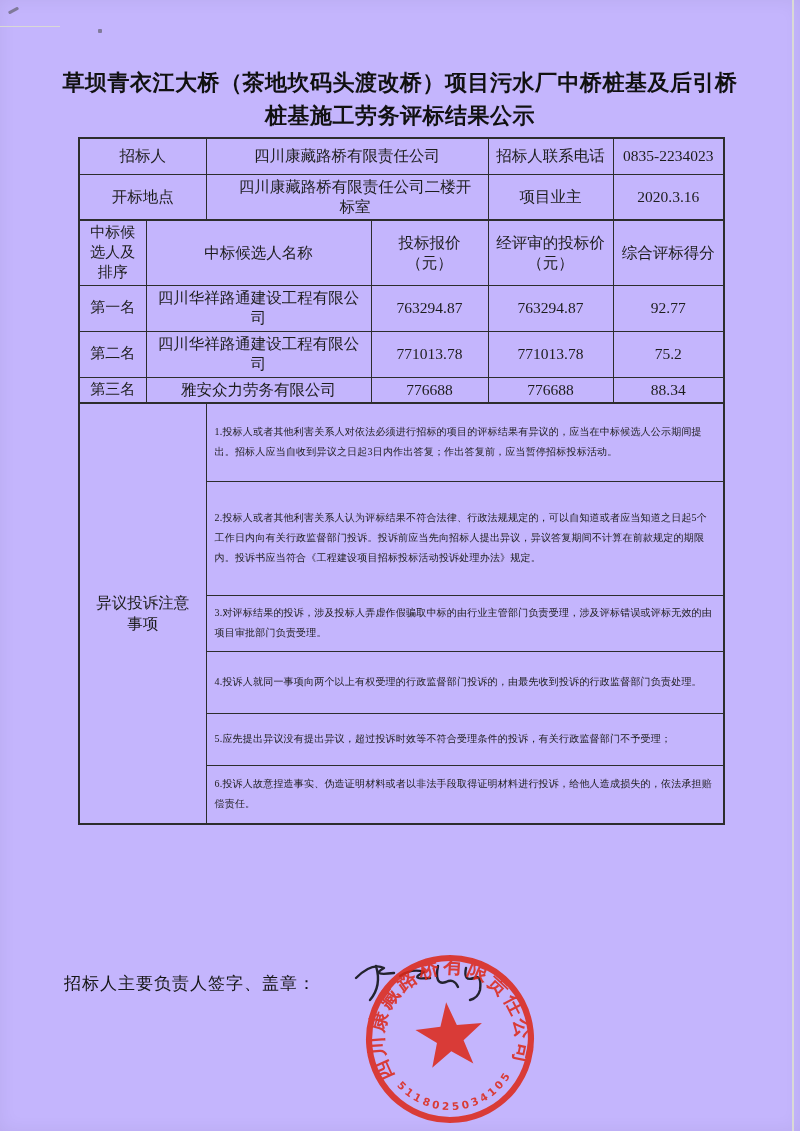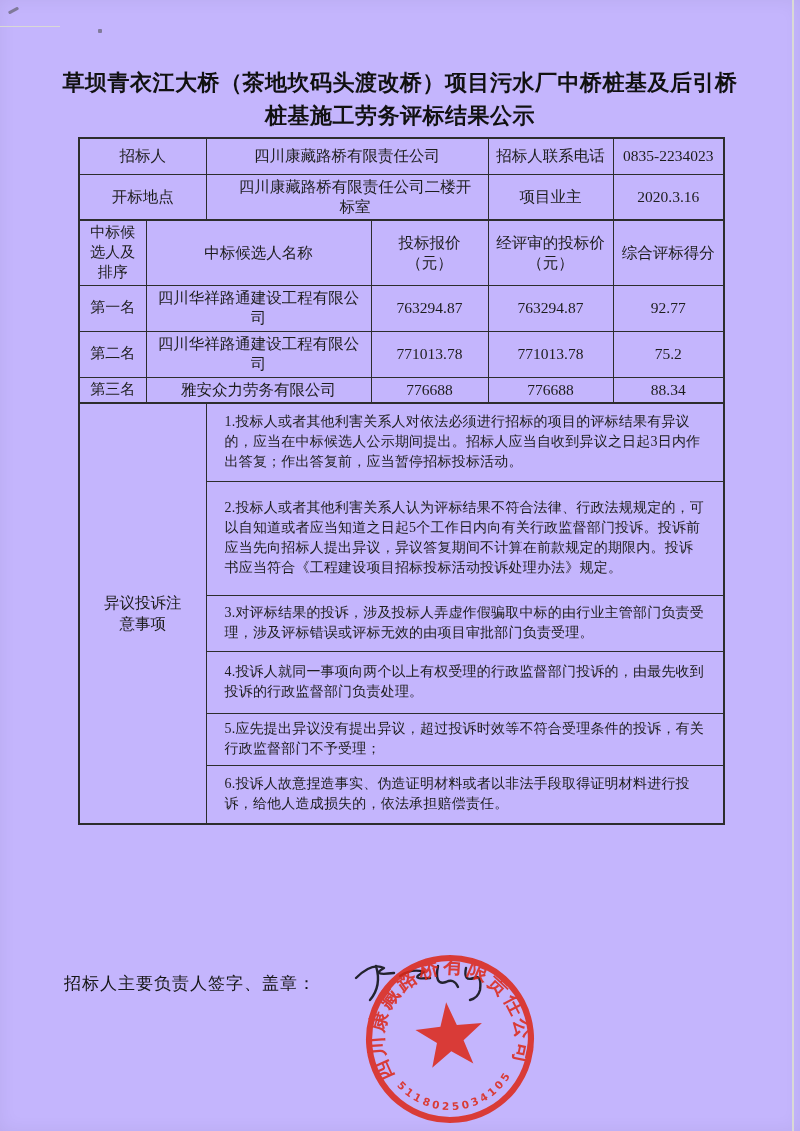--- a/index.html
+++ b/index.html
@@ -40,23 +40,23 @@
     text-align:center;vertical-align:middle;
     padding:2px 6px;
     white-space:pre-line;
     line-height:1.32;
     overflow:hidden;
   }
   .t2,.t3{margin-top:-2px;}
   td.pad12{padding-left:28px;padding-right:12px;}
   td.note-item{
     text-align:left;vertical-align:middle;
-    padding:4px 18px;font-size:14px;line-height:20px;letter-spacing:.2px;
-  }
-  td.note-label{font-size:15.5px;padding:2px 18px;}
+    padding:4px 8px;font-size:10px;line-height:20px;letter-spacing:.2px;
+  }
+  td.note-label{font-size:15.5px;padding:2px 10px;}
   .rank-col{font-size:15px;}
   
   .sign-line{
     position:absolute;top:972px;left:64px;
     font-size:17px;letter-spacing:1px;color:#161616;text-align:right;
   }
   .signature{position:absolute;top:956px;left:342px;z-index:2;}
   .seal{position:absolute;top:951px;left:362px;z-index:3;opacity:.87;}
 </style>
 </head>

